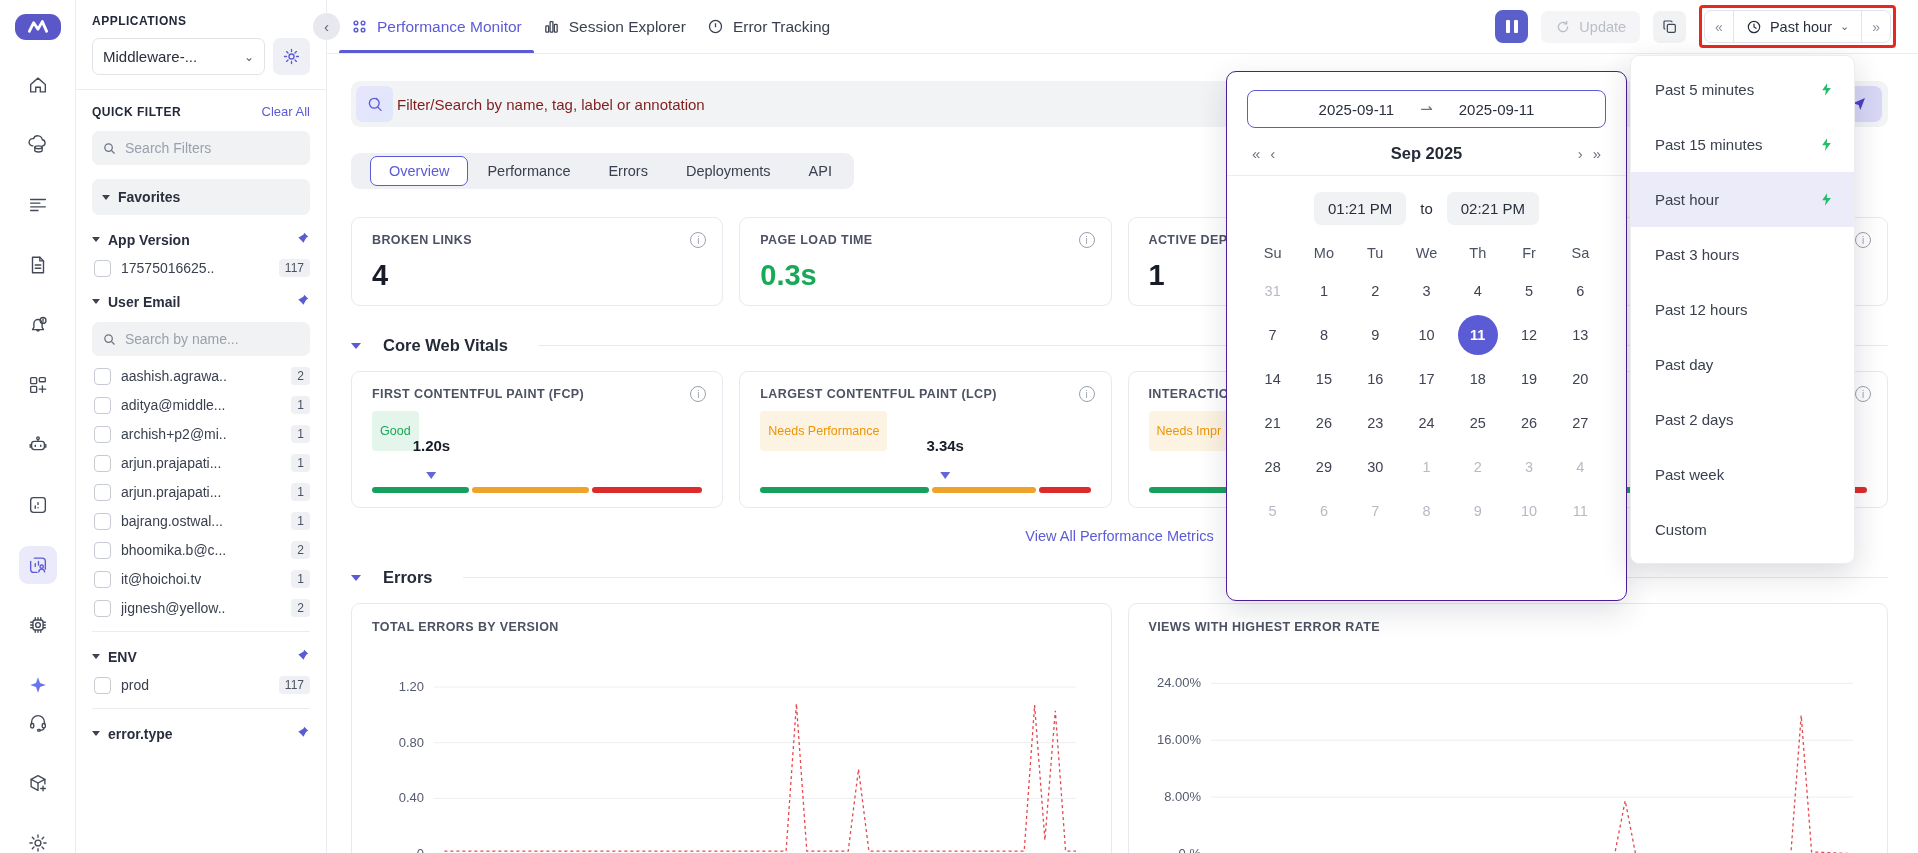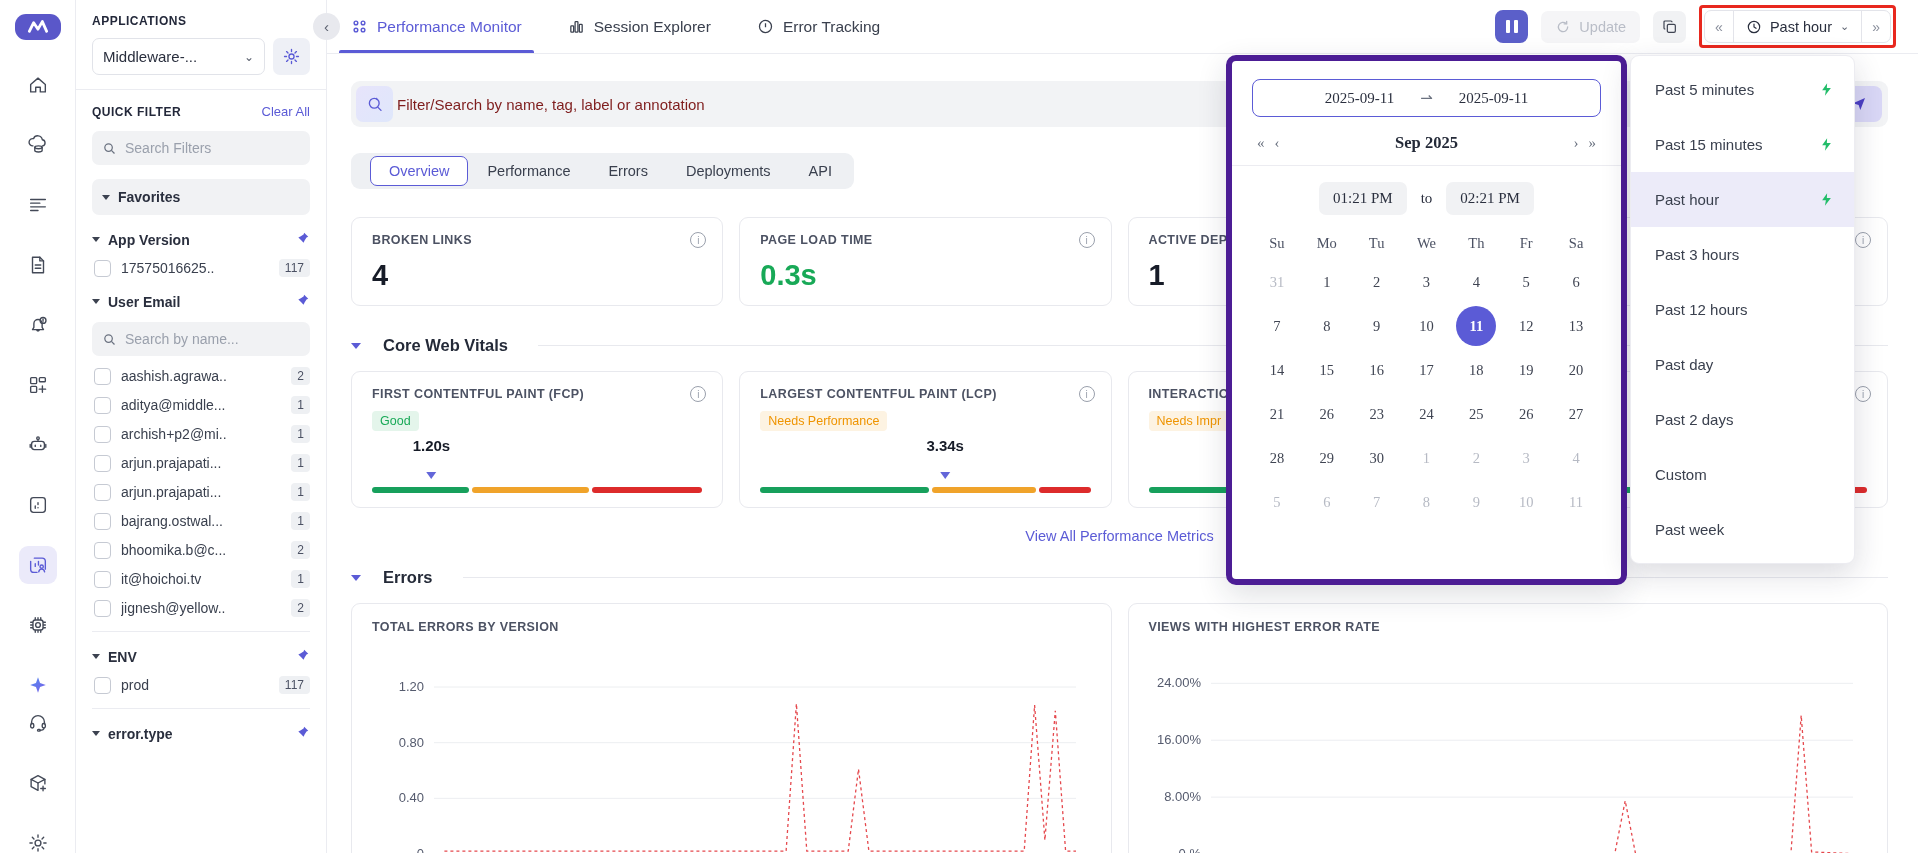--- a/index.html
+++ b/index.html
@@ -41,21 +41,21 @@
   .cb { width:17px; height:17px; border:1.5px solid #c6cad3; border-radius:4px; background:#fff; flex:0 0 auto; }
   .flab { font-size:14px; color:#3a404e; white-space:nowrap; overflow:hidden; flex:1; }
   .fcount { background:#eef0f3; border-radius:4px; font-size:12px; color:#4b5163; padding:2px 6px; }
   .env-div { border-top:1px solid #ebecf1; margin:14px 0 0; }
 
   
   .main { position:absolute; left:327px; top:0; width:1591px; height:853px; background:#fff; }
   .mheader { position:relative; height:54px; border-bottom:1px solid #ebecf1; display:flex; align-items:center; padding:0 22px 0 24px; }
   .collapse-btn { position:absolute; left:-14px; top:13px; width:27px; height:27px; border-radius:50%;
     background:#e8e9ee; color:#5c6270; display:flex; align-items:center; justify-content:center; font-size:15px; cursor:pointer; z-index:5; }
-  .mtabs { display:flex; gap:46px; height:100%; }
+  .mtabs { display:flex; gap:21px; height:100%; }
   .mtab { display:flex; align-items:center; gap:9px; font-size:15.5px; color:#3a404e; cursor:pointer; position:relative; }
   .mtab.active { color:#5b5bd6; }
   .mtab.active:after { content:""; position:absolute; left:-12px; right:-12px; bottom:0; height:3px; background:#5b5bd6; border-radius:2px 2px 0 0; }
   .hright { margin-left:auto; display:flex; align-items:center; gap:13px; }
   .pause-btn { width:33px; height:33px; background:#5b5fc9; border-radius:8px; display:flex; gap:4px; align-items:center; justify-content:center; cursor:pointer; }
   .pause-btn i { display:block; width:4px; height:13px; background:#fff; border-radius:1px; }
   .update-btn { display:flex; align-items:center; gap:8px; background:#f5f5f7; border-radius:7px; height:32px; padding:0 14px;
     color:#b9bdc7; font-size:14.5px; cursor:default; }
   .copy-btn { width:33px; height:32px; background:#f1f2f4; border-radius:7px; display:flex; align-items:center; justify-content:center; cursor:pointer; }
   .timegroup-wrap { border:3px solid #e8281e; padding:2px; border-radius:4px; }
@@ -82,42 +82,42 @@
     color:#9aa0ac; font-size:10px; display:flex; align-items:center; justify-content:center; font-style:normal; }
   .metric-card { height:89px; }
   .mval { font-size:29px; font-weight:700; color:#171c28; margin-top:12px; }
 
   .sect-head { display:flex; align-items:center; gap:22px; margin-top:30px; }
   .sect-caret { width:0; height:0; border-left:5px solid transparent; border-right:5px solid transparent; border-top:6px solid #5b5bd6; }
   .sect-label { font-size:16.5px; font-weight:700; color:#242a38; }
   .sect-line { flex:1; border-top:1px solid #e8e9ee; margin-left:8px; }
 
   .vitals-card { height:137px; }
-  .vbadge { display:inline-block; margin-top:10px; font-size:12.5px; border-radius:4px; padding:3px 8px; }
+  .vbadge { display:inline-block; margin-top:10px; font-size:12.5px; border-radius:4px; padding:13px 8px; }
   .vbadge.good { color:#18a957; background:#e4f5eb; }
   .vbadge.warn { color:#ef9400; background:#fdf3e2; }
   .vbar-zone { position:absolute; left:20px; right:20px; bottom:14px; height:44px; }
   .vmark { position:absolute; bottom:14px; transform:translateX(-50%); text-align:center; }
   .vmark b { font-size:15px; color:#171c28; display:block; margin-bottom:18px; }
   .vmark i { display:block; margin:0 auto; width:0; height:0; border-left:5.5px solid transparent; border-right:5.5px solid transparent; border-top:7px solid #6366d9; }
   .vbar { position:absolute; left:0; right:0; bottom:0; height:6px; display:flex; gap:3px; }
   .vbar i { height:6px; border-radius:3px; }
 
   .viewall { text-align:center; margin-top:20px; font-size:14.5px; color:#5b5bd6; cursor:pointer; }
 
   .charts2 { display:grid; grid-template-columns:1fr 1fr; gap:16px; margin-top:16px; }
   .chart-card { height:300px; padding:16px 20px; }
   .chart-card svg { margin-top:14px; }
   .grid-line { stroke:#eceef1; stroke-width:1; }
   .tick-txt { font-size:13px; fill:#555b6e; }
   .series { fill:none; stroke:#e5484d; stroke-width:1.3; stroke-dasharray:3 3; }
 
   
-  .calpop { position:absolute; left:1226px; top:55px; width:401px; height:530px; background:#fff; z-index:20;
-    border:6px solid #4c1d95; border-radius:10px; box-shadow:0 10px 30px rgba(30,34,60,.14); padding:18px 20px;font-family:Liberation Serif, serif; }
+  .calpop { position:absolute; left:1226px; top:71px; width:401px; height:530px; background:#fff; z-index:20;
+    border:1px solid #4c1d95; border-radius:10px; box-shadow:0 10px 30px rgba(30,34,60,.14); padding:18px 20px; }
   .drange { display:flex; align-items:center; justify-content:center; gap:26px; border:1.5px solid #5b5bd6;
     border-radius:8px; height:38px; font-size:15px; color:#2a2f3e; }
   .cal-nav { display:flex; align-items:center; margin-top:16px; color:#6b7280; font-size:15px; }
   .cal-nav .mon { flex:1; text-align:center; font-weight:700; font-size:16.5px; color:#242a38; }
   .cal-nav span { padding:0 5px; cursor:pointer; }
   .cal-div { border-top:1px solid #ececf1; margin:12px -20px 0; }
   .timerow { display:flex; align-items:center; justify-content:center; gap:14px; margin-top:16px; font-size:15px; color:#2a2f3e; }
   .tpill { background:#f1f2f4; border-radius:7px; padding:8px 14px; cursor:pointer; }
   .dgrid { display:grid; grid-template-columns:repeat(7,1fr); margin-top:14px; row-gap:4px; }
   .dwd { text-align:center; font-size:14.5px; color:#4b5163; padding:6px 0; }
@@ -698,20 +698,20 @@
       <div class="tmitem">
         <span>Past 12 hours</span>
       </div>
       <div class="tmitem">
         <span>Past day</span>
       </div>
       <div class="tmitem">
         <span>Past 2 days</span>
       </div>
       <div class="tmitem">
+        <span>Past week</span>
+      </div>
+      <div class="tmitem">
         <span>Custom</span>
       </div>
-      <div class="tmitem">
-        <span>Past week</span>
-      </div>
     </div>
 
 </div>
 
 </body></html>

